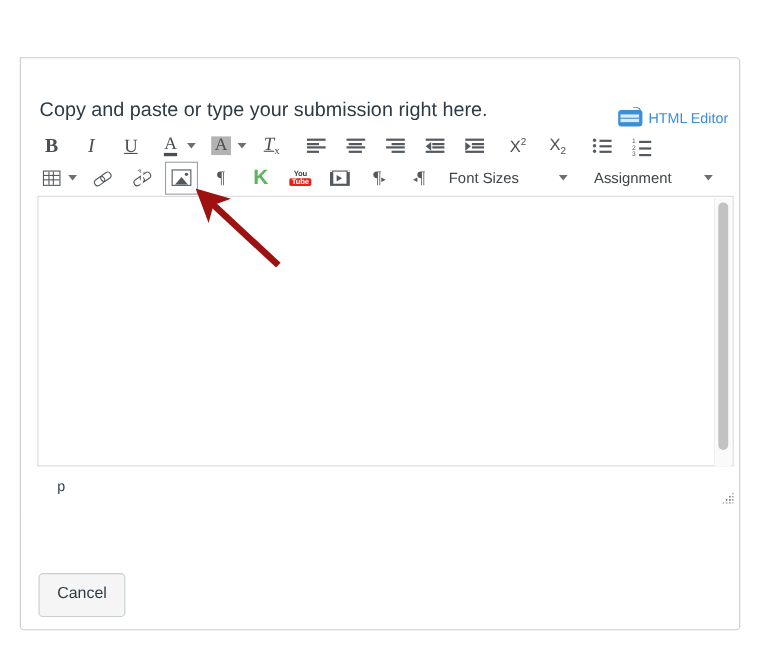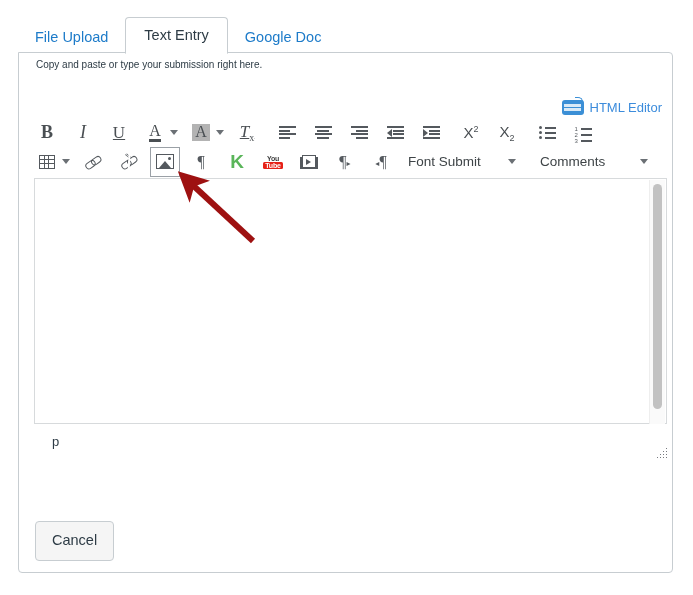--- a/index.html
+++ b/index.html
@@ -66,22 +66,22 @@
     height: 521px;
     border: 1px solid #c7cdd1;
     border-radius: 0 4px 4px 4px;
     background: #ffffff;
     box-sizing: border-box;
   }
 
   .instructions {
     position: absolute;
     left: 17px;
-    top: 6px;
-    font-size: 10px;
+    top: 36px;
+    font-size: 18px;
     color: #2d3b45;
     line-height: 1.2;
   }
 
   
   .html-editor-link {
     position: absolute;
     right: 10px;
     top: 47px;
     display: flex;
@@ -427,31 +427,20 @@
     width: 693px; height: 595px;
     pointer-events: none;
     z-index: 40;
   }
 </style>
 </head>
 <body>
 
 <div class="page-frame">
 
-  <div class="tab-strip">
-    <div class="tab">
-      <span>File Upload</span>
-    </div>
-    <div class="tab active">
-      <span>Text Entry</span>
-    </div>
-    <div class="tab">
-      <span>Google Doc</span>
-    </div>
-  </div>
 
   <div class="card">
 
     <div class="instructions">Copy and paste or type your submission right here.</div>
 
     <div class="html-editor-link">
       <span class="kbd-icon"></span>
       <span class="html-editor-text">HTML Editor</span>
     </div>
 
@@ -614,23 +603,23 @@
                 <i></i>
               </span>
           </div>
           <div class="tb-btn">
             <span class="pilcrow pilcrow-ltr">¶</span>
           </div>
           <div class="tb-btn wide-gap">
             <span class="pilcrow pilcrow-rtl">¶</span>
           </div>
 
-          <div class="select-label" style="width:96px">Font Submit</div>
+          <div class="select-label" style="width:96px">Font Sizes</div>
           <div class="caret" style="margin-right:24px"></div>
-          <div class="select-label" style="width:96px">Comments</div>
+          <div class="select-label" style="width:96px">Assignment</div>
           <div class="caret"></div>
         </div>
       </div>
 
       <div class="editor-body">
         <div class="vscroll">
           <div class="vthumb"></div>
         </div>
       </div>
     </div>

